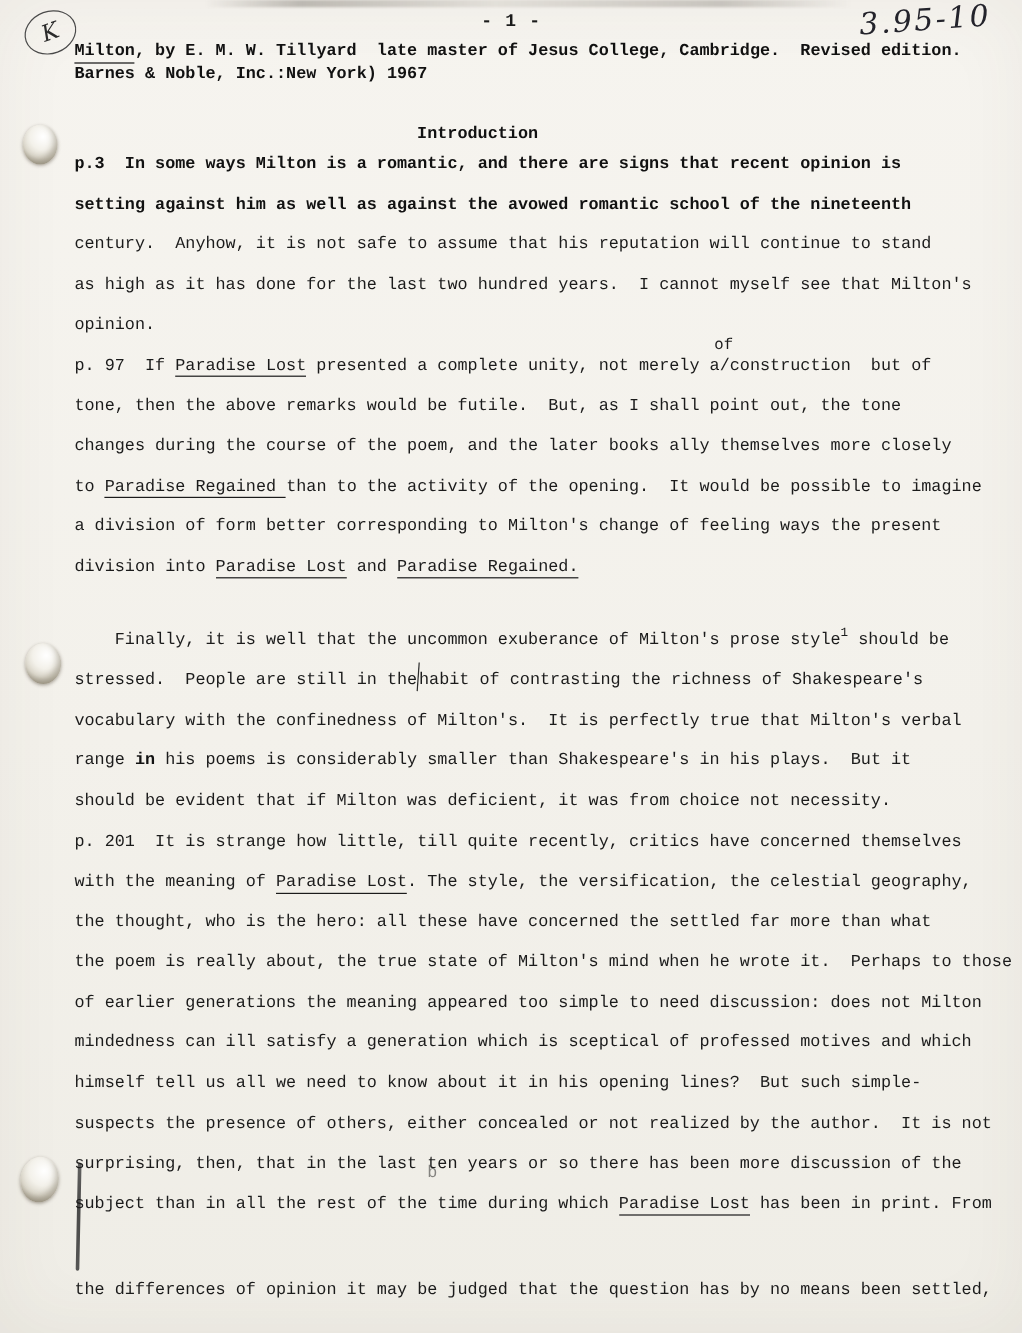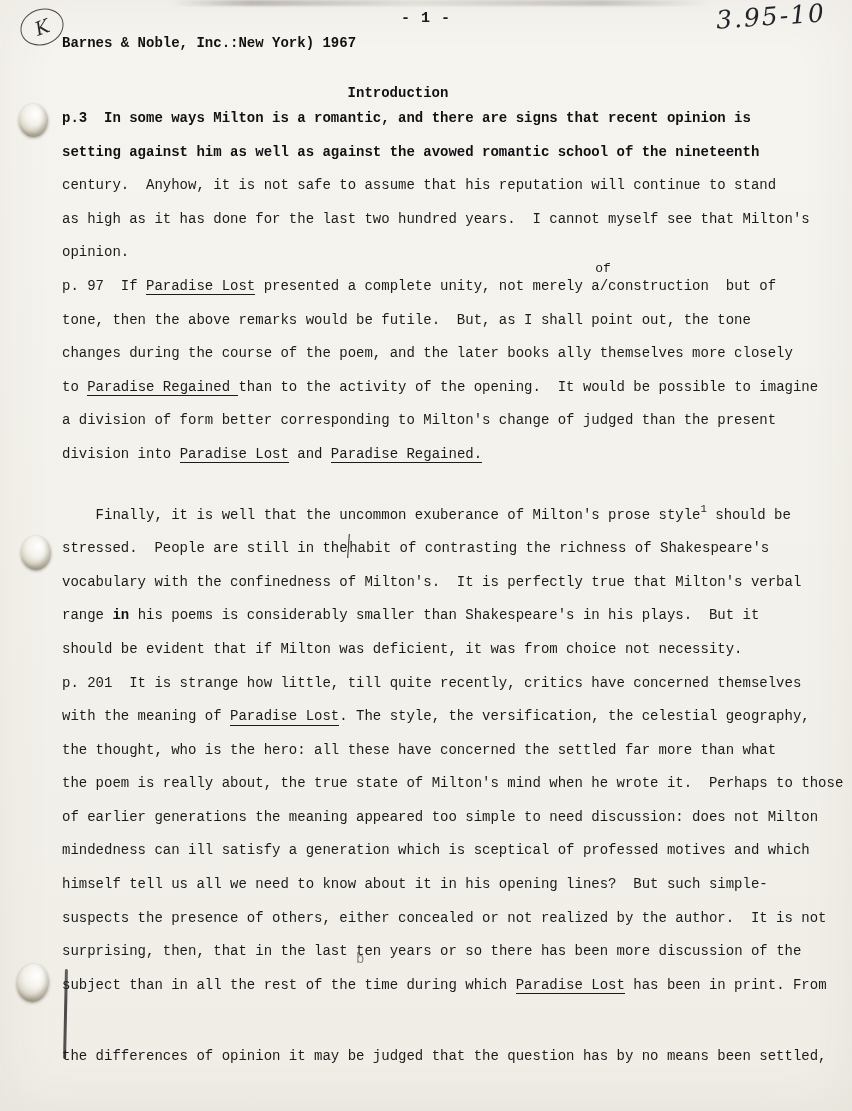--- a/index.html
+++ b/index.html
@@ -83,38 +83,39 @@
   <div class="handwritten-code">3.95-10</div>
 
   <div class="ball ball-1"></div>
   <div class="ball ball-2"></div>
   <div class="ball ball-3"></div>
 
   <div class="pen-stroke"></div>
 
   <div class="doc">
       <div class="block citation">
+        <div class="line"><span class="seg u">Milton</span><span class="seg">, by E. M. W. Tillyard  late master of Jesus College, Cambridge.  Revised edition.</span></div>
         <div class="line"><span class="seg">Barnes &amp; Noble, Inc.:New York) 1967</span></div>
       </div>
       <div class="block heading">
         <div class="line"><span class="seg">Introduction</span></div>
       </div>
       <div class="block">
         <div class="line b"><span class="seg">p.3  In some ways Milton is a romantic, and there are signs that recent opinion is</span></div>
         <div class="line b"><span class="seg">setting against him as well as against the avowed romantic school of the nineteenth</span></div>
         <div class="line"><span class="seg">century.  Anyhow, it is not safe to assume that his reputation will continue to stand</span></div>
         <div class="line"><span class="seg">as high as it has done for the last two hundred years.  I cannot myself see that Milton's</span></div>
         <div class="line"><span class="seg">opinion.</span></div>
       </div>
       <div class="block">
         <div class="line"><span class="seg">p. 97  If </span><span class="seg u">Paradise Lost</span><span class="seg"> presented a complete unity, not merely </span><span class="seg rel">a/<span class="above">of</span></span><span class="seg">construction  but of</span></div>
         <div class="line"><span class="seg">tone, then the above remarks would be futile.  But, as I shall point out, the tone</span></div>
         <div class="line"><span class="seg">changes during the course of the poem, and the later books ally themselves more closely</span></div>
         <div class="line"><span class="seg">to </span><span class="seg u">Paradise Regained </span><span class="seg">than to the activity of the opening.  It would be possible to imagine</span></div>
-        <div class="line"><span class="seg">a division of form better corresponding to Milton's change of judged than the present</span></div>
+        <div class="line"><span class="seg">a division of form better corresponding to Milton's change of feeling ways the present</span></div>
         <div class="line"><span class="seg">division into </span><span class="seg u">Paradise Lost</span><span class="seg"> and </span><span class="seg u">Paradise Regained.</span></div>
       </div>
       <div class="block gap">
         <div class="line"><span class="seg">    Finally, it is well that the uncommon exuberance of Milton's prose style</span><span class="seg sup">1</span><span class="seg"> should be</span></div>
         <div class="line"><span class="seg">stressed.  People are still in the</span><span class="seg caret">habit of contrasting the richness of Shakespeare's</span></div>
         <div class="line"><span class="seg">vocabulary with the confinedness of Milton's.  It is perfectly true that Milton's verbal</span></div>
         <div class="line"><span class="seg">range </span><span class="seg b">in</span><span class="seg"> his poems is considerably smaller than Shakespeare's in his plays.  But it</span></div>
         <div class="line"><span class="seg">should be evident that if Milton was deficient, it was from choice not necessity.</span></div>
       </div>
       <div class="block">

